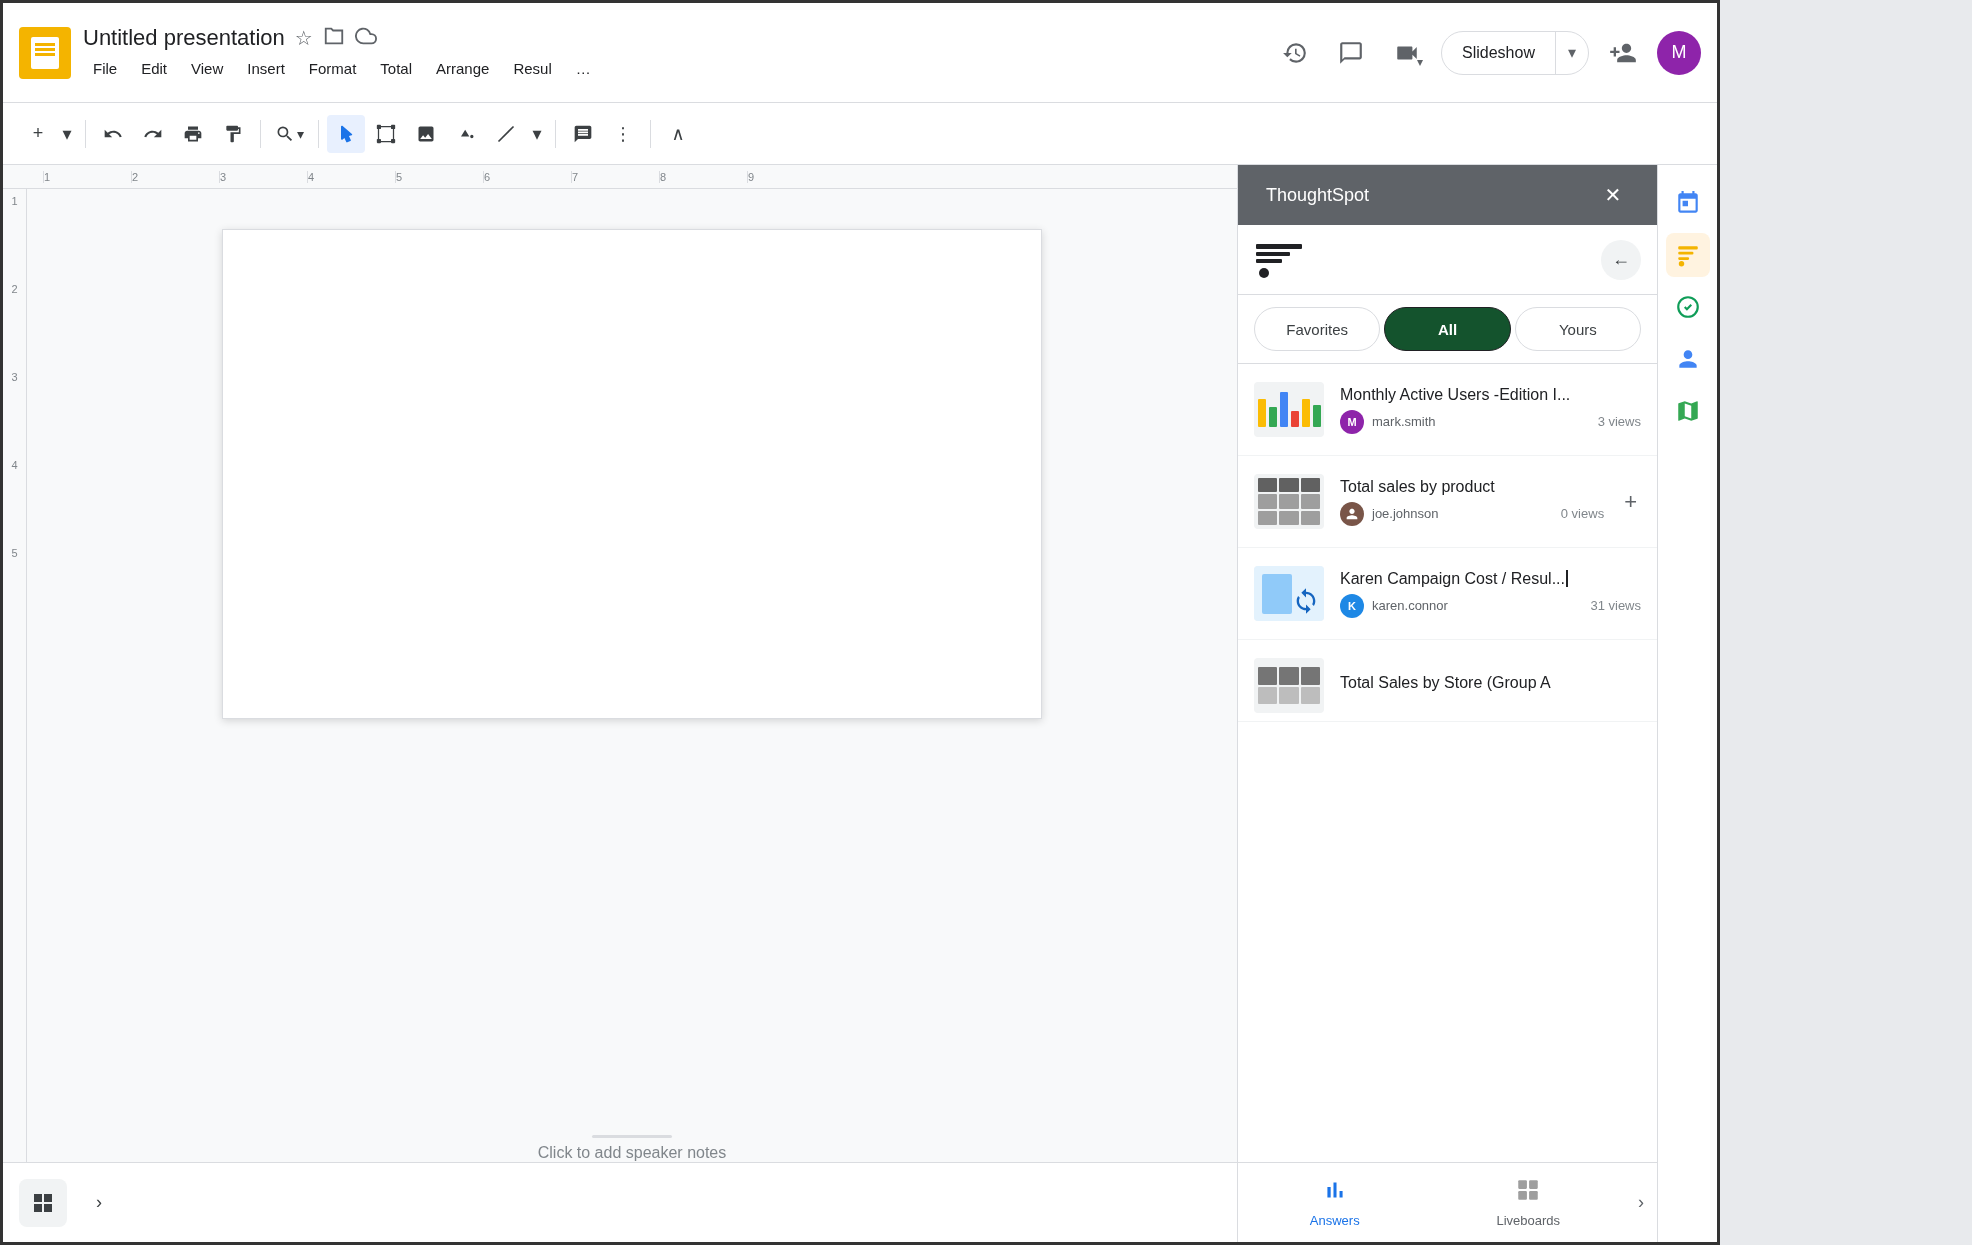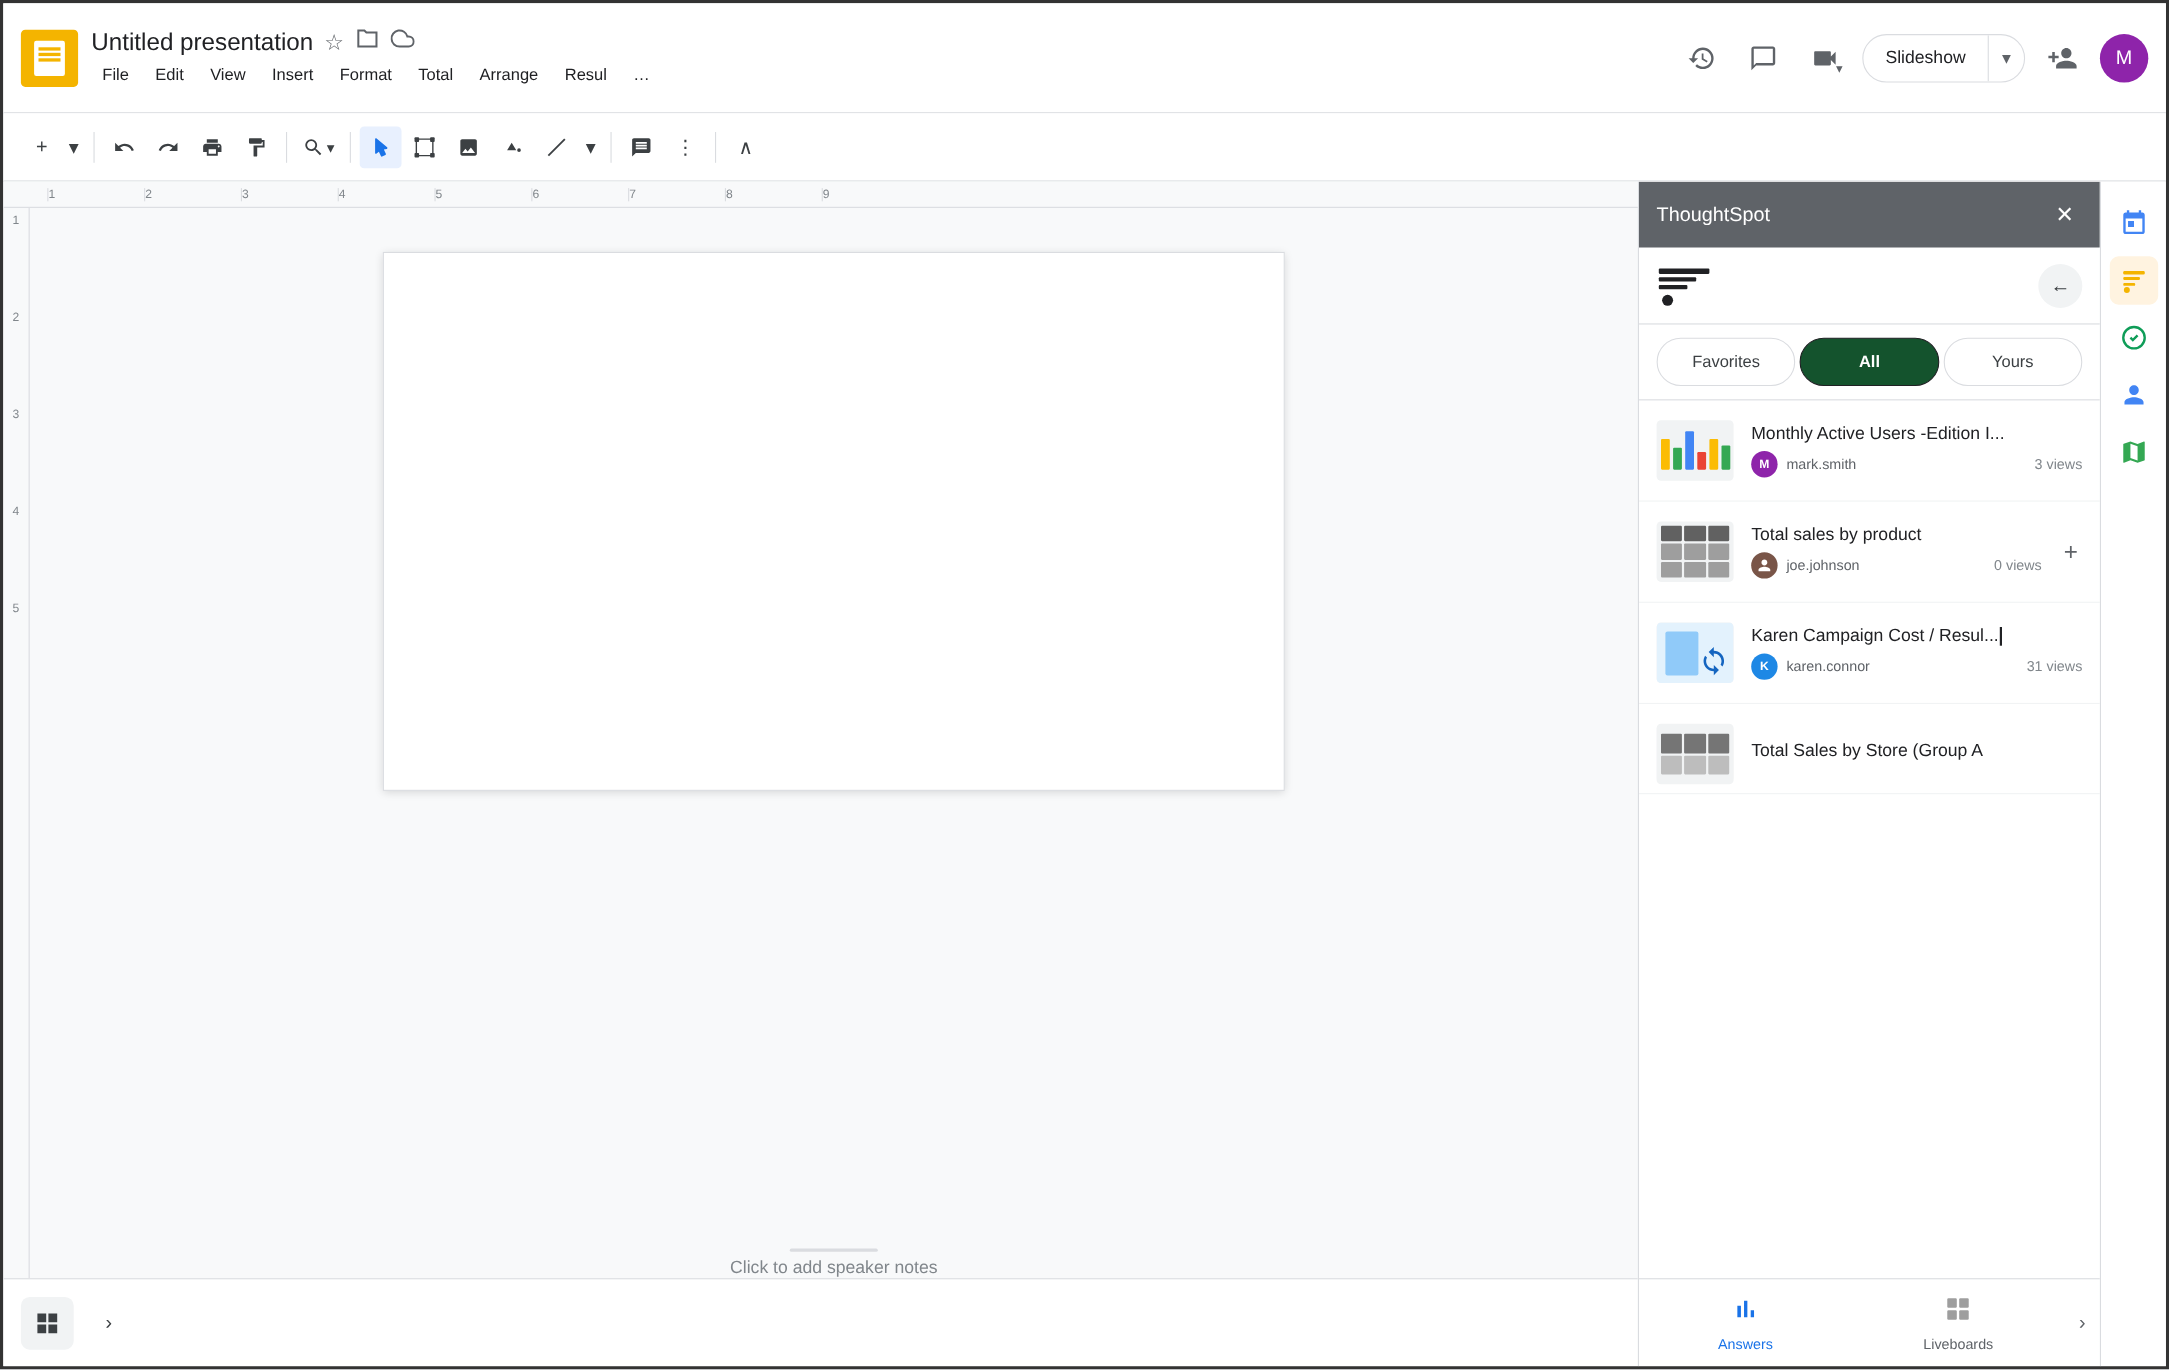--- a/index.html
+++ b/index.html
@@ -1,19 +1,19 @@
 <!DOCTYPE html>
 <html><head>
   <meta charset="utf-8">
   <style>
     * { box-sizing: border-box; margin: 0; padding: 0; }
     body { font-family: 'Arial', sans-serif; background: #e8eaed; width: 1972px; height: 1245px; overflow: hidden; }
 
     .app-container {
-      width: 1972px;
+      width: 1720px;
       height: 1245px;
       background: #f8f9fa;
       border: 3px solid #333;
       display: flex;
       flex-direction: column;
     }
 
     
     .top-bar {
       height: 100px;
@@ -386,21 +386,21 @@
       flex-direction: column;
       flex-shrink: 0;
       overflow: hidden;
     }
 
     .ts-header {
       height: 60px;
       background: #5f6368;
       display: flex;
       align-items: center;
-      padding: 0 16px;
+      padding: 0 28px;
       justify-content: space-between;
       flex-shrink: 0;
     }
 
     .ts-title {
       color: white;
       font-size: 18px;
       font-weight: 500;
     }
 

